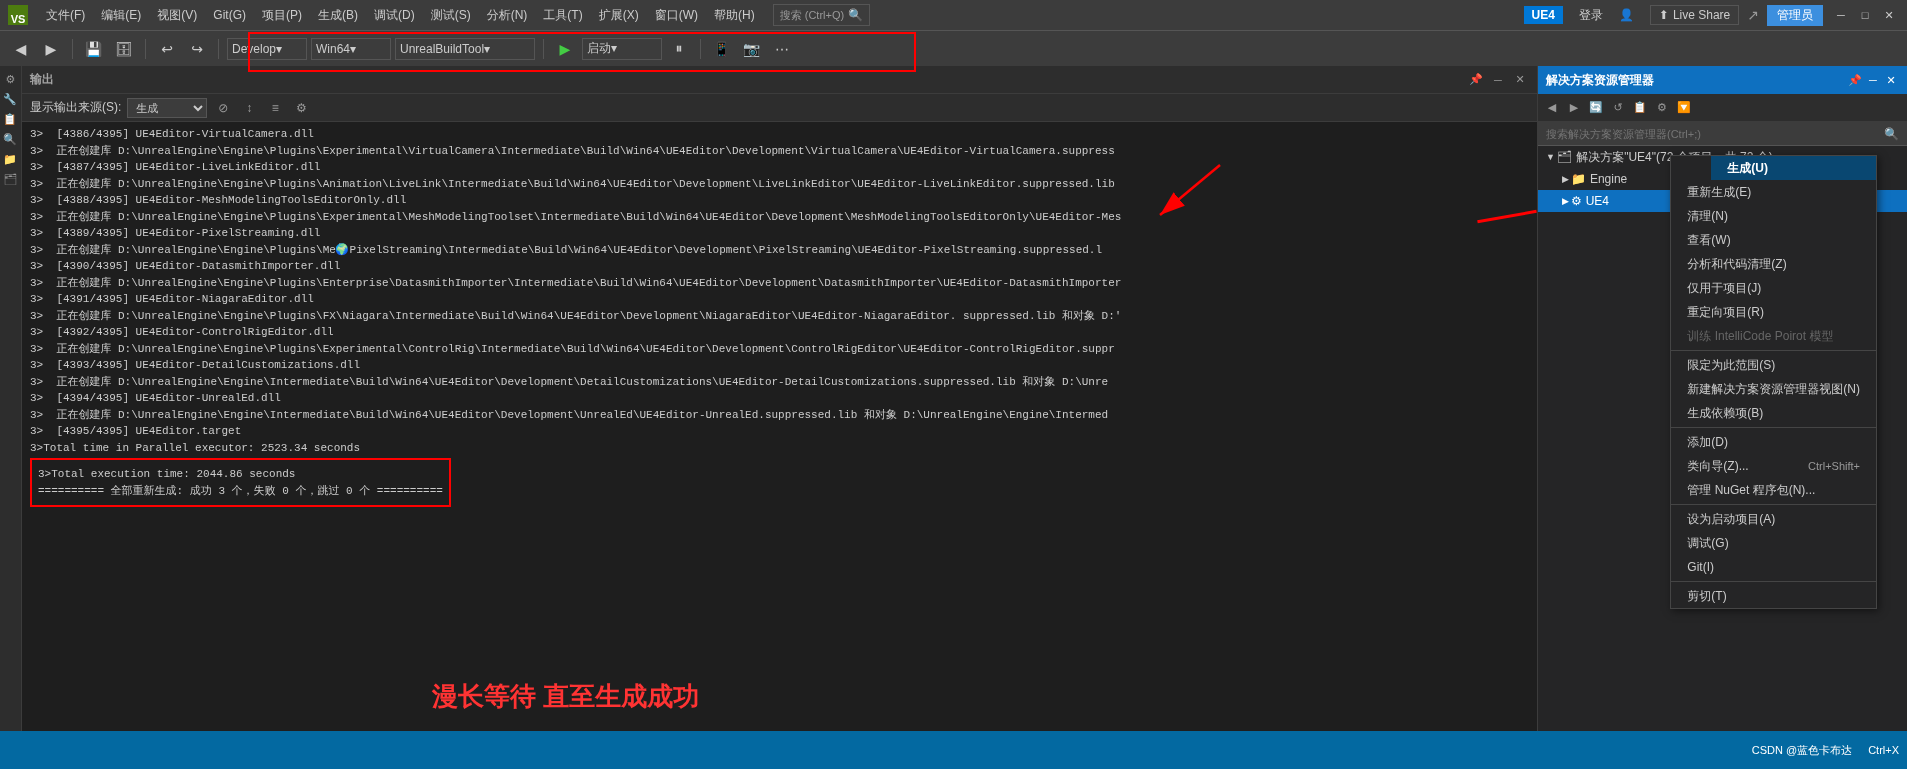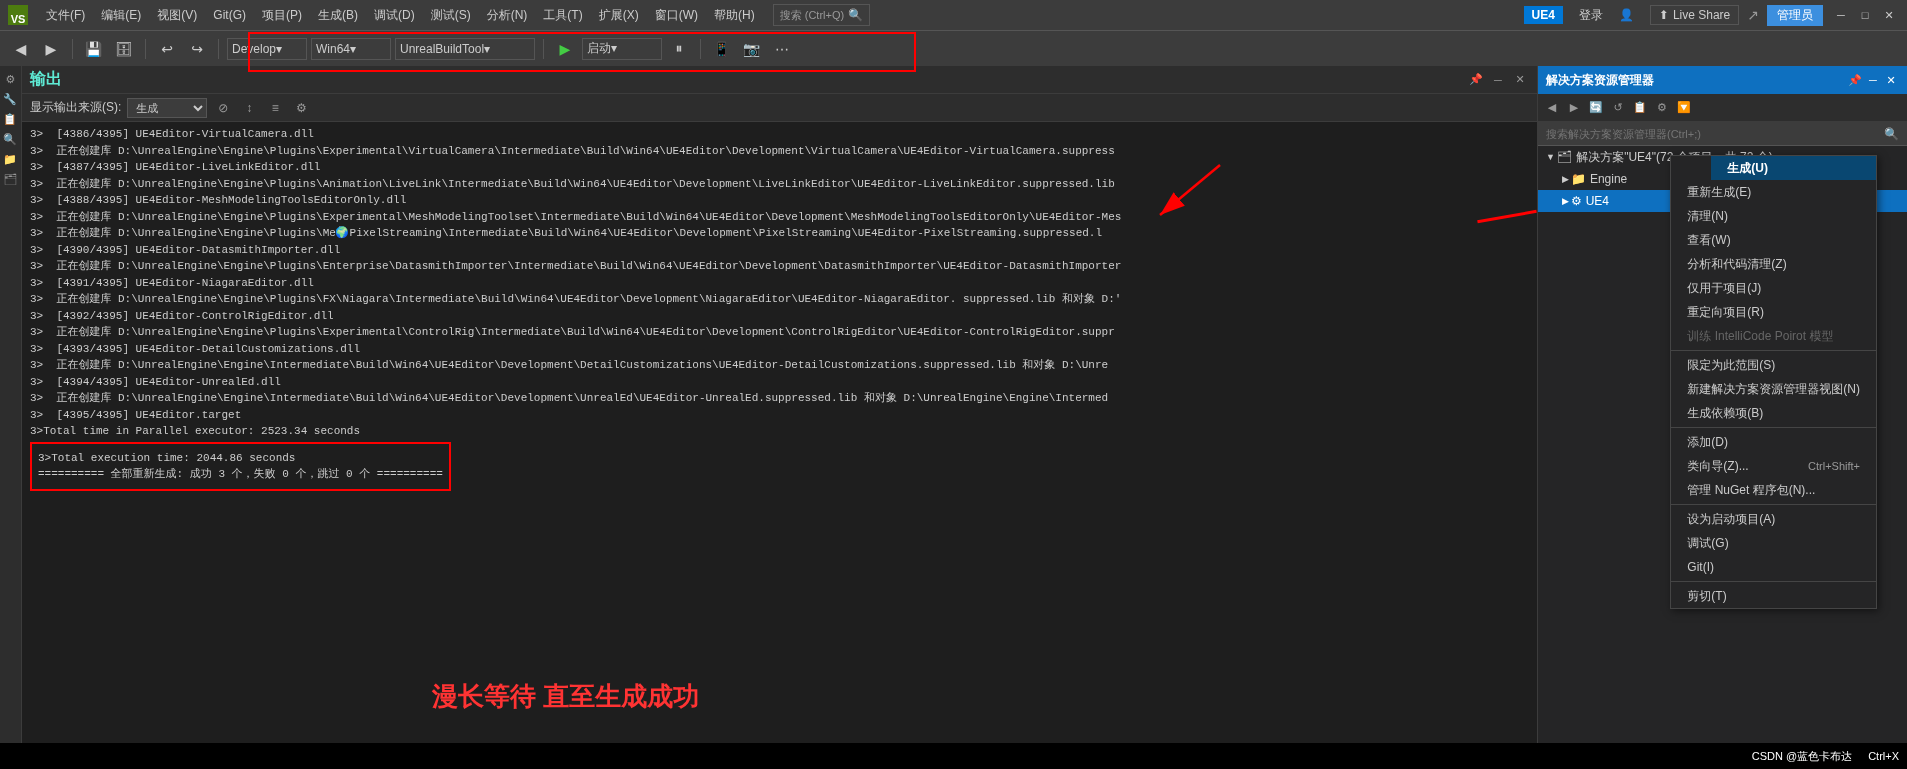--- a/index.html
+++ b/index.html
@@ -168,22 +168,22 @@
     #output-header {
       height: 28px;
       background: #2d2d2d;
       display: flex;
       align-items: center;
       justify-content: space-between;
       padding: 0 8px;
       border-bottom: 1px solid #3c3c3c;
     }
     .output-title {
-      color: #5eead4;
-      font-size: 16px;
+      color: #a3a3a3;
+      font-size: 12px;
       font-weight: bold;
       text-align: center;
     }
     .output-controls {
       display: flex;
       gap: 4px;
     }
     .output-ctrl-btn {
       width: 18px;
       height: 18px;
@@ -376,22 +376,22 @@
       padding: 1px 4px;
       color: #cccccc;
     }
 
     
     #status-bar {
       position: absolute;
       bottom: 0;
       left: 0;
       right: 0;
-      height: 26px;
-      background: #000000;
+      height: 38px;
+      background: #0369a1;
       display: flex;
       align-items: center;
       justify-content: flex-end;
       padding: 0 8px;
       font-size: 11px;
       color: white;
     }
     .status-right {
       display: flex;
       align-items: center;
@@ -528,20 +528,21 @@
       <div class="output-toolbar-btn">⚙</div>
     </div>
 
     <div id="output-content">
       <div class="output-line">3&gt;  [4386/4395] UE4Editor-VirtualCamera.dll</div>
       <div class="output-line">3&gt;  正在创建库 D:\UnrealEngine\Engine\Plugins\Experimental\VirtualCamera\Intermediate\Build\Win64\UE4Editor\Development\VirtualCamera\UE4Editor-VirtualCamera.suppress</div>
       <div class="output-line">3&gt;  [4387/4395] UE4Editor-LiveLinkEditor.dll</div>
       <div class="output-line">3&gt;  正在创建库 D:\UnrealEngine\Engine\Plugins\Animation\LiveLink\Intermediate\Build\Win64\UE4Editor\Development\LiveLinkEditor\UE4Editor-LiveLinkEditor.suppressed.lib</div>
       <div class="output-line">3&gt;  [4388/4395] UE4Editor-MeshModelingToolsEditorOnly.dll</div>
       <div class="output-line">3&gt;  正在创建库 D:\UnrealEngine\Engine\Plugins\Experimental\MeshModelingToolset\Intermediate\Build\Win64\UE4Editor\Development\MeshModelingToolsEditorOnly\UE4Editor-Mes</div>
+      <div class="output-line">3&gt;  [4389/4395] UE4Editor-PixelStreaming.dll</div>
       <div class="output-line">3&gt;  正在创建库 D:\UnrealEngine\Engine\Plugins\Me🌍PixelStreaming\Intermediate\Build\Win64\UE4Editor\Development\PixelStreaming\UE4Editor-PixelStreaming.suppressed.l</div>
       <div class="output-line">3&gt;  [4390/4395] UE4Editor-DatasmithImporter.dll</div>
       <div class="output-line">3&gt;  正在创建库 D:\UnrealEngine\Engine\Plugins\Enterprise\DatasmithImporter\Intermediate\Build\Win64\UE4Editor\Development\DatasmithImporter\UE4Editor-DatasmithImporter</div>
       <div class="output-line">3&gt;  [4391/4395] UE4Editor-NiagaraEditor.dll</div>
       <div class="output-line">3&gt;  正在创建库 D:\UnrealEngine\Engine\Plugins\FX\Niagara\Intermediate\Build\Win64\UE4Editor\Development\NiagaraEditor\UE4Editor-NiagaraEditor. suppressed.lib 和对象 D:'</div>
       <div class="output-line">3&gt;  [4392/4395] UE4Editor-ControlRigEditor.dll</div>
       <div class="output-line">3&gt;  正在创建库 D:\UnrealEngine\Engine\Plugins\Experimental\ControlRig\Intermediate\Build\Win64\UE4Editor\Development\ControlRigEditor\UE4Editor-ControlRigEditor.suppr</div>
       <div class="output-line">3&gt;  [4393/4395] UE4Editor-DetailCustomizations.dll</div>
       <div class="output-line">3&gt;  正在创建库 D:\UnrealEngine\Engine\Intermediate\Build\Win64\UE4Editor\Development\DetailCustomizations\UE4Editor-DetailCustomizations.suppressed.lib 和对象 D:\Unre</div>
       <div class="output-line">3&gt;  [4394/4395] UE4Editor-UnrealEd.dll</div>

